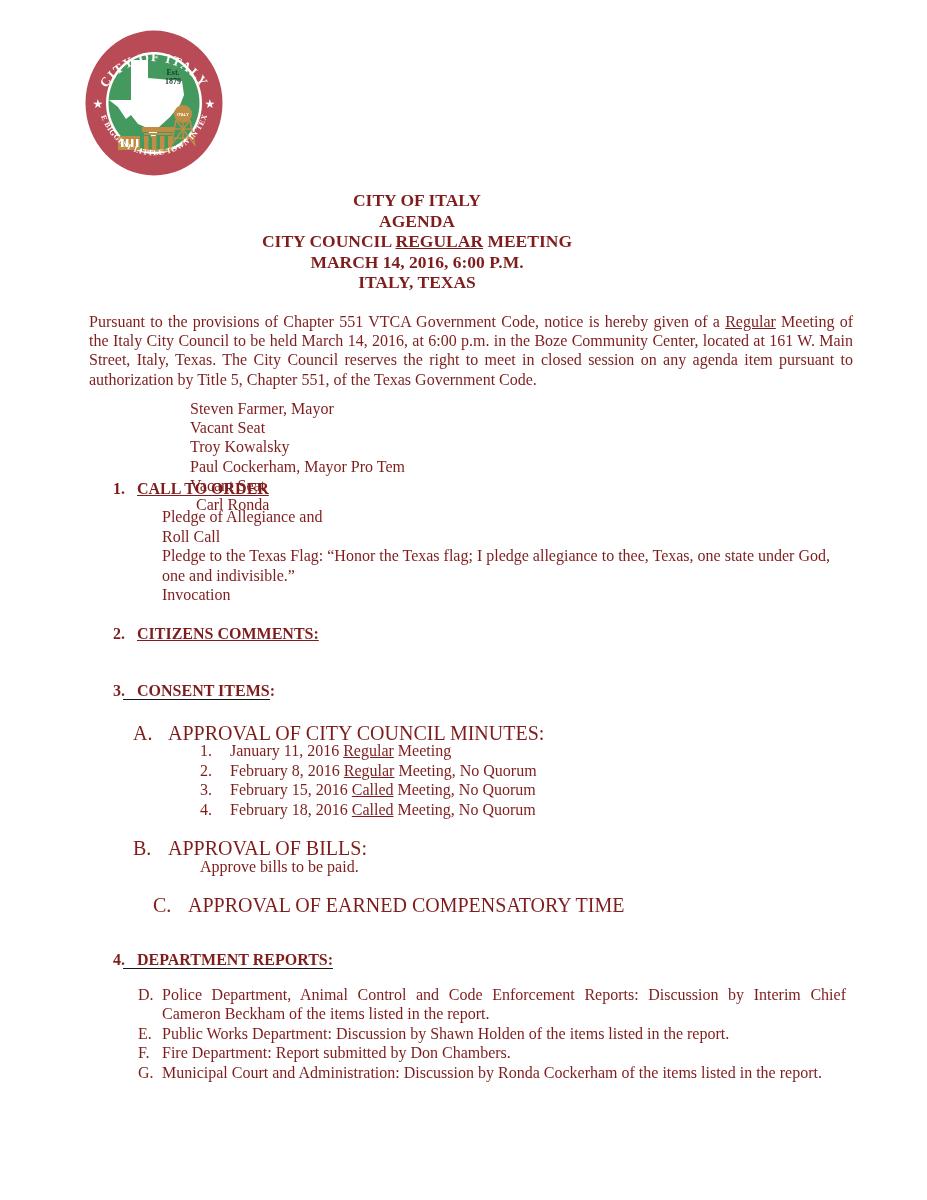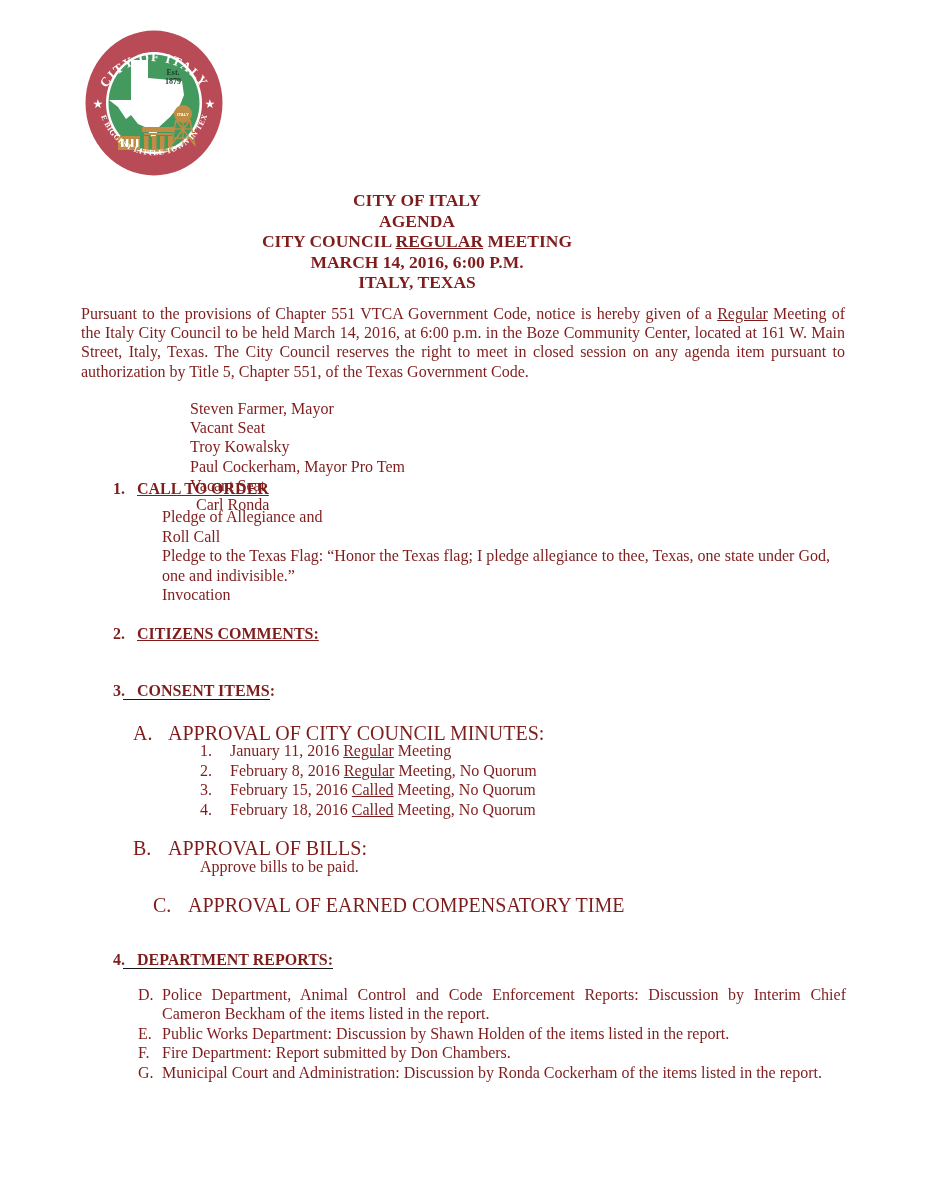--- a/index.html
+++ b/index.html
@@ -9,21 +9,21 @@
   }
   .u { text-decoration:underline; }
   svg.logo { position:absolute; left:85px; top:30px; }
 
   .title-block {
     position:absolute; left:81px; top:190px; width:672px;
     text-align:center; font-weight:bold; font-size:17.5px; line-height:20.6px;
   }
 
   .intro {
-    position:absolute; left:81px; top:304px; width:764px; margin:0;
+    position:absolute; left:81px; top:304px; width:764px; margin:8px;
     font-size:16px; line-height:19.2px; text-align:justify;
   }
 
   .council { position:absolute; left:190px; top:399px; font-size:16px; line-height:19.2px; }
   .council .row { display:flex;flex-direction:column; }
   .council .c1 { width:275px; }
   .council .c2 { width:162px; }
   .council .c3 { }
   .council .shift { padding-left:6px; }
 

